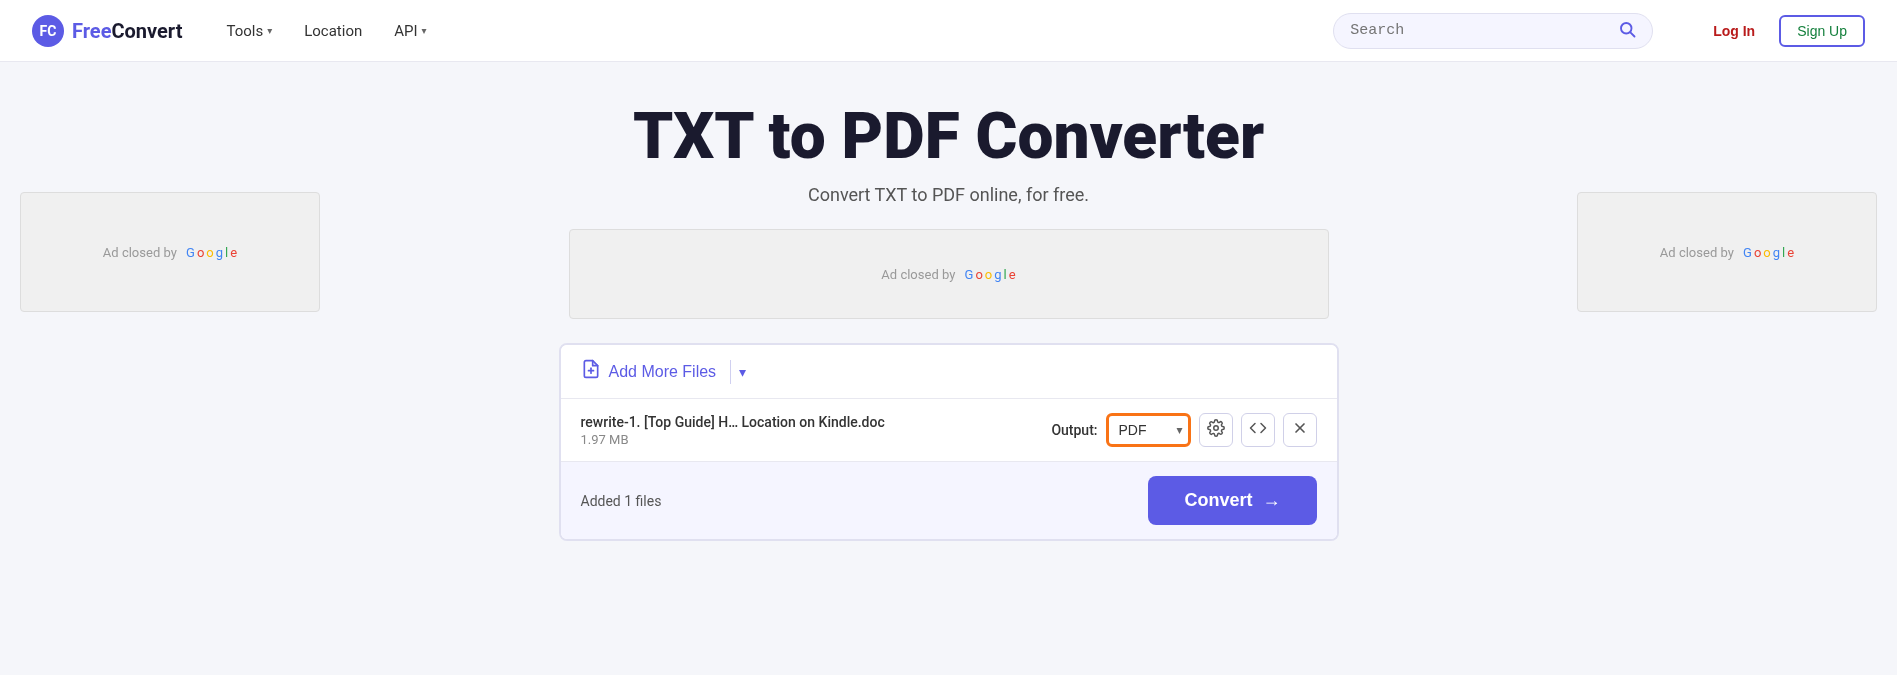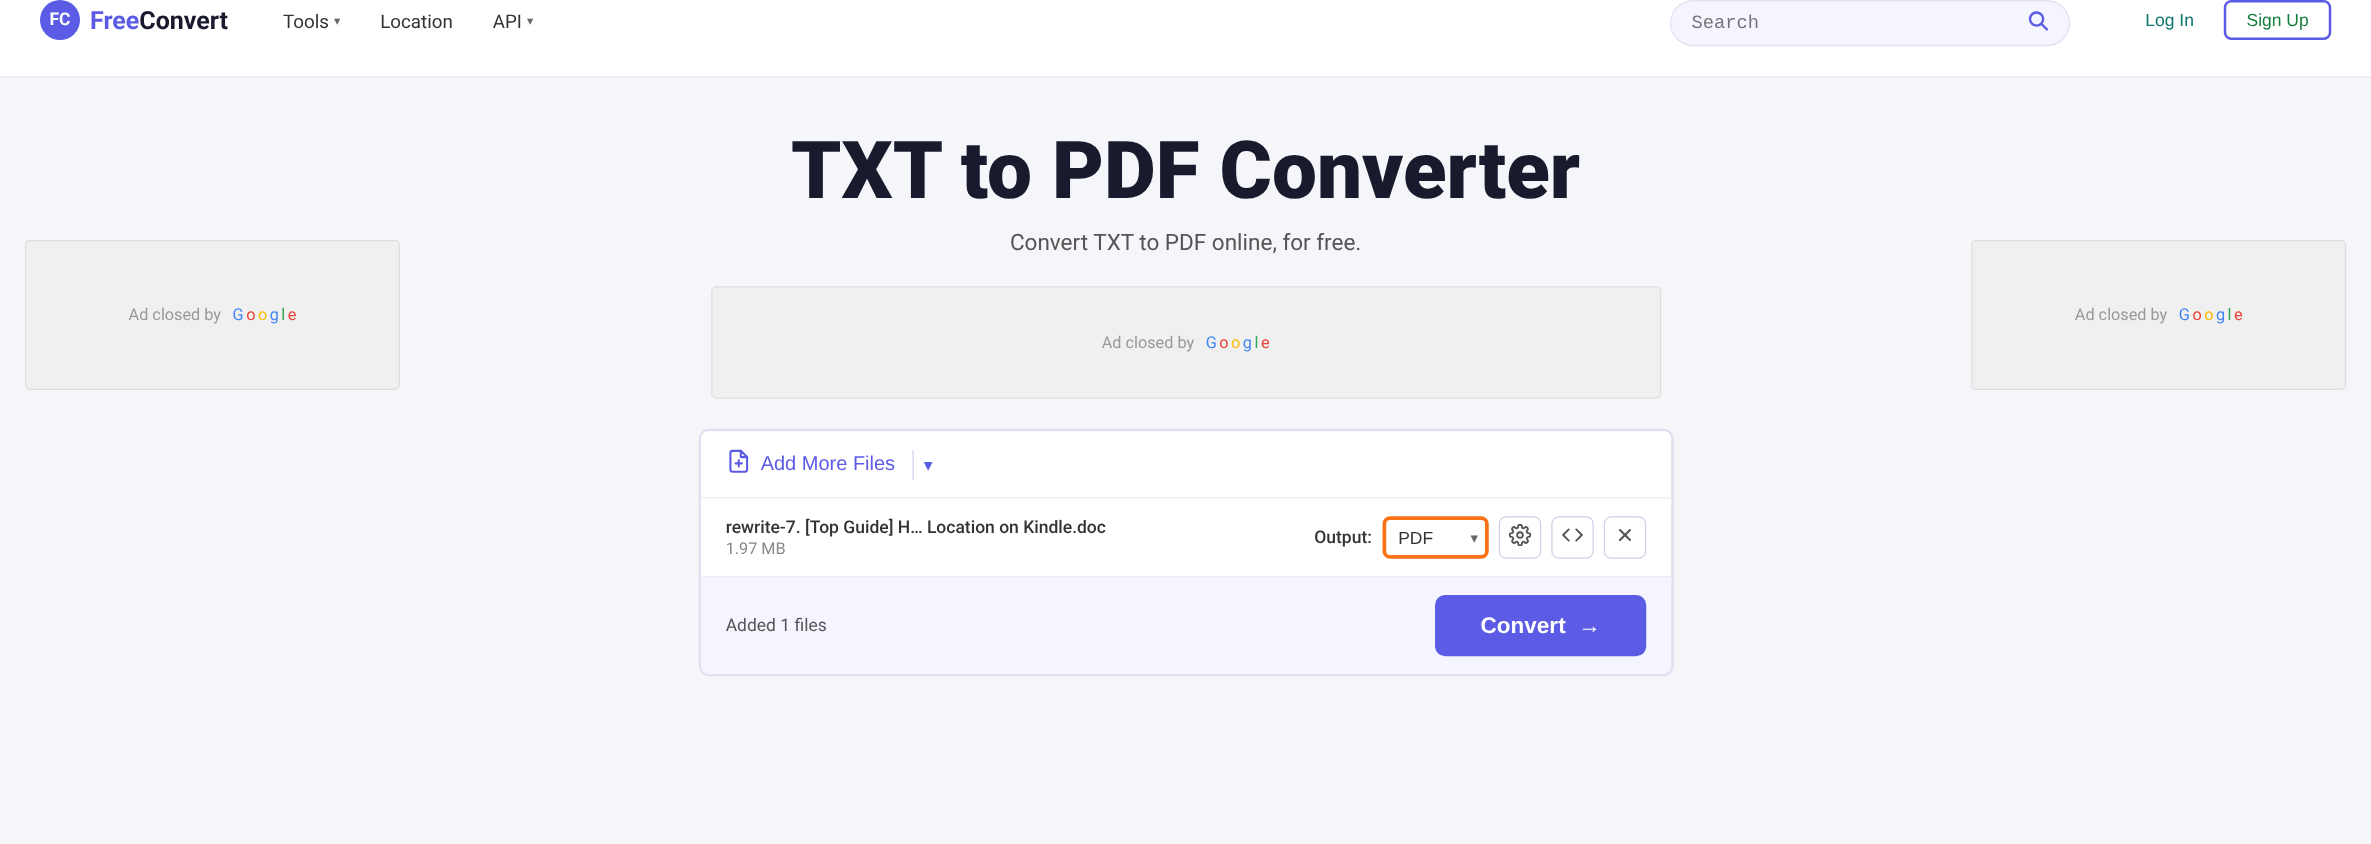--- a/index.html
+++ b/index.html
@@ -8,21 +8,21 @@
       background: #f5f6fa;
       min-height: 675px;
       overflow-x: hidden;
     }
 
     
     .header {
       background: #fff;
       border-bottom: 1px solid #e8e8f0;
       display: flex;
-      align-items: flex-start;
+      align-items: center;
       padding: 0 32px;
       height: 62px;
       gap: 32px;
     }
     .logo {
       display: flex;
       align-items: center;
       gap: 8px;
       text-decoration: none;
     }
@@ -92,25 +92,26 @@
     }
 
     .auth-buttons {
       display: flex;
       align-items: center;
       gap: 12px;
       margin-left: 16px;
     }
     .login-btn {
       font-size: 14px;
-      color: #0f766e;
+      color: #b91c1c;
       cursor: pointer;
       padding: 6px 12px;
       border: none;
       background: none;
+      font-weight: bold;
     }
     .signup-btn {
       font-size: 14px;
       color: #15803d;
       border: 2px solid #5c5be5;
       border-radius: 6px;
       padding: 6px 16px;
       cursor: pointer;
       background: none;
       font-weight: 500;
@@ -435,21 +436,21 @@
         </span>
         <span>Add More Files</span>
       </button>
       <button class="dropdown-btn">
         <span>▾</span>
       </button>
     </div>
 
     <div class="file-row">
       <div class="file-info">
-        <div class="file-name">rewrite-7. [Top Guide] H… Location on Kindle.doc</div>
+        <div class="file-name">rewrite-1. [Top Guide] H… Location on Kindle.doc</div>
         <div class="file-size">1.97 MB</div>
       </div>
       <div class="output-section">
         <span class="output-label">Output:</span>
         <div class="select-wrapper">
           <select class="format-select">
             <option value="PDF">PDF</option>
             <option value="DOCX">DOCX</option>
             <option value="TXT">TXT</option>
             <option value="RTF">RTF</option>

